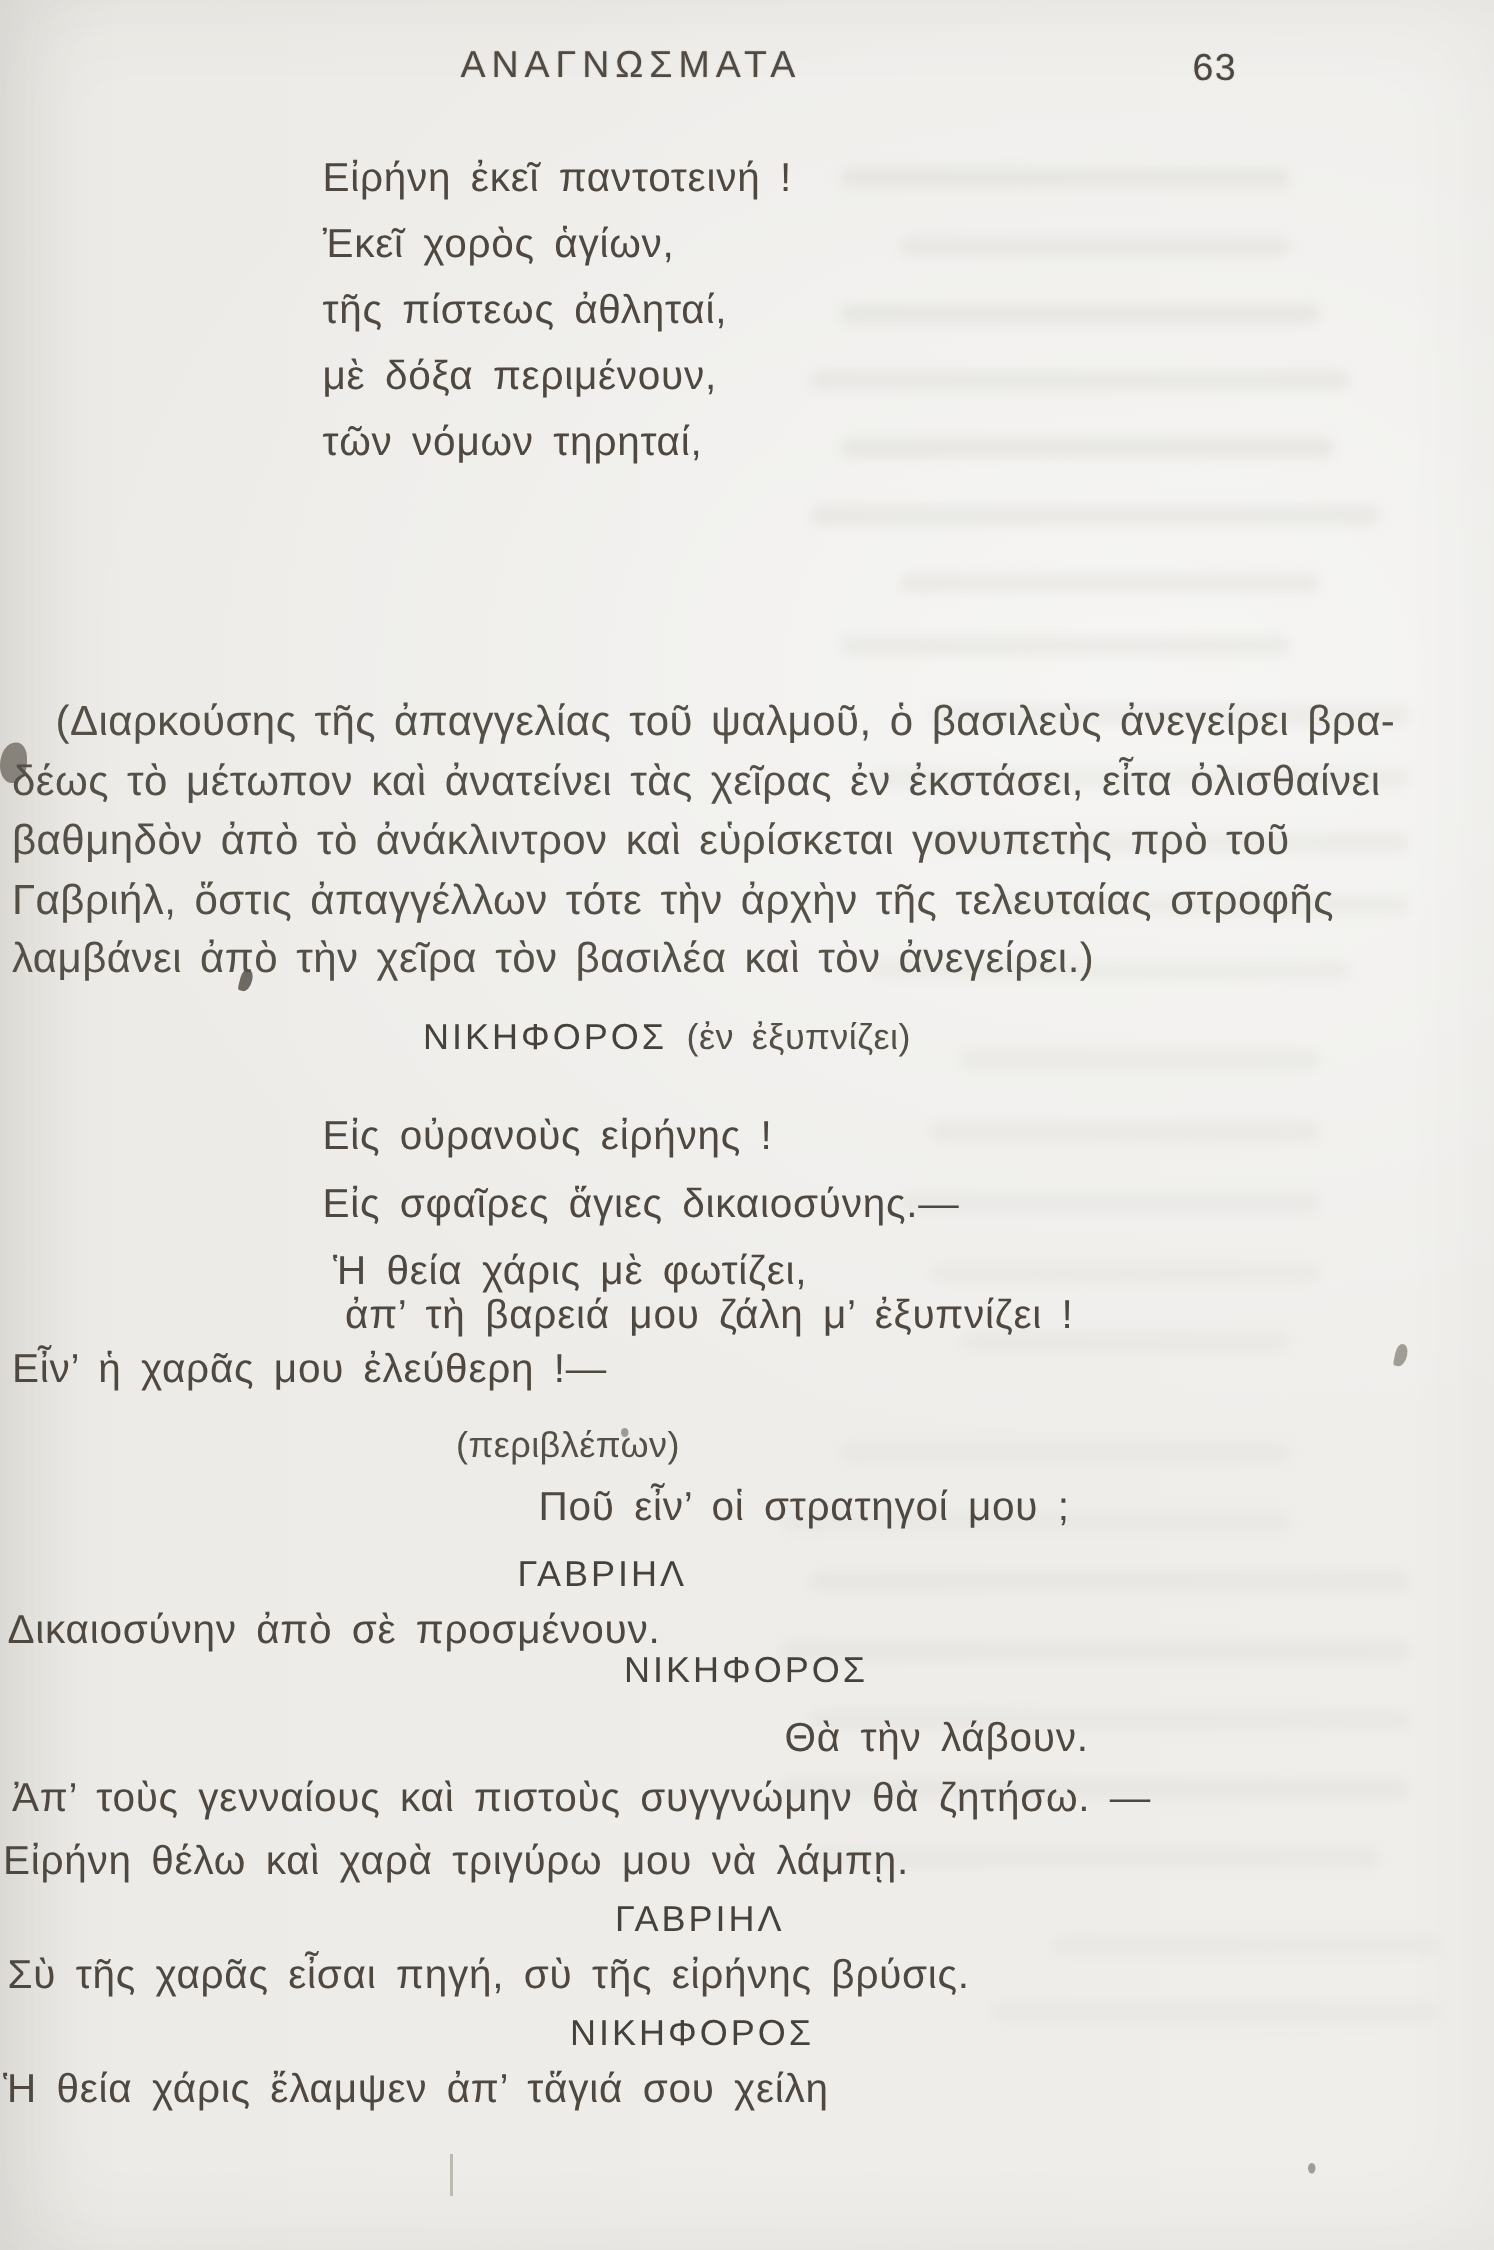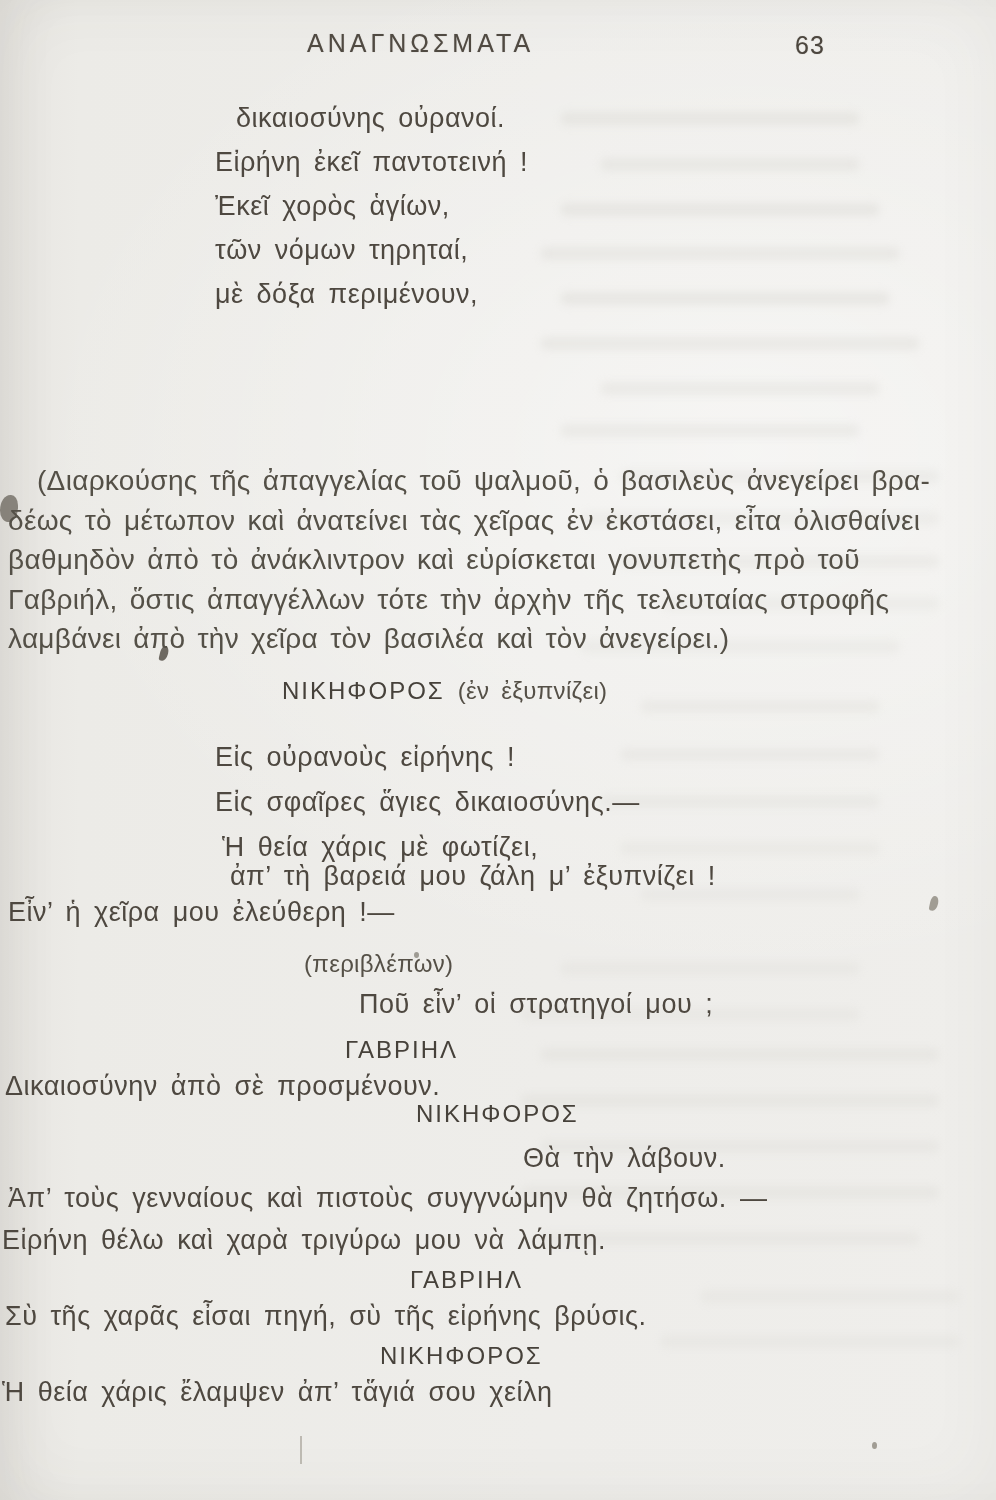--- a/index.html
+++ b/index.html
@@ -67,45 +67,45 @@
   <div class="speck" style="left:160px;top:646px;width:8px;height:15px;background:#57524a;border-radius:50% 50% 60% 20%;transform:rotate(14deg);opacity:.85"></div>
   <div class="speck" style="left:930px;top:896px;width:8px;height:15px;background:#8d887e;border-radius:50% 50% 60% 20%;transform:rotate(12deg);opacity:.8"></div>
   <div class="speck" style="left:300px;top:1436px;width:2px;height:28px;background:#aaa59b;opacity:.7"></div>
   <div class="speck" style="left:872px;top:1442px;width:5px;height:7px;background:#8d887e;border-radius:50%;opacity:.8"></div>
   <div class="speck" style="left:414px;top:952px;width:5px;height:6px;background:#7c776d;border-radius:50%;opacity:.7"></div>
 
   <div class="ln hdr txtshade" style="left:307px;top:28px">ΑΝΑΓΝΩΣΜΑΤΑ</div>
   <div class="ln pgnum txtshade" style="left:795px;top:30px">63</div>
 
   <div class="verse">
-    <div class="ind">δικαιοσύνης οὐρανοί.</div>
     <div>Εἰρήνη ἐκεῖ παντοτεινή !</div>
     <div>Ἐκεῖ χορὸς ἁγίων,</div>
+    <div>τῆς πίστεως ἀθληταί,</div>
+    <div>μὲ δόξα  περιμένουν,</div>
     <div>τῶν νόμων τηρηταί,</div>
-    <div>μὲ δόξα  περιμένουν,</div>
   </div>
 
   <div class="stage">
     <div class="ind">(Διαρκούσης τῆς ἀπαγγελίας τοῦ ψαλμοῦ, ὁ βασιλεὺς ἀνεγείρει βρα-</div>
     <div>δέως τὸ μέτωπον καὶ ἀνατείνει τὰς χεῖρας ἐν ἐκστάσει, εἶτα ὀλισθαίνει</div>
     <div>βαθμηδὸν ἀπὸ τὸ ἀνάκλιντρον καὶ εὑρίσκεται γονυπετὴς πρὸ τοῦ</div>
     <div>Γαβριήλ, ὅστις ἀπαγγέλλων τότε τὴν ἀρχὴν τῆς τελευταίας στροφῆς</div>
     <div>λαμβάνει ἀπὸ τὴν χεῖρα τὸν βασιλέα καὶ τὸν ἀνεγείρει.)</div>
   </div>
 
   <div class="ln" style="left:282px;top:674px">
     <span class="head">ΝΙΚΗΦΟΡΟΣ</span>
     <span class="note">(ἐν ἐξυπνίζει)</span>
   </div>
 
   <div class="ln" style="left:215px;top:741px">Εἰς οὐρανοὺς εἰρήνης !</div>
   <div class="ln" style="left:215px;top:786px">Εἰς σφαῖρες ἅγιες δικαιοσύνης.—</div>
   <div class="ln" style="left:222px;top:831px">Ἡ θεία χάρις μὲ φωτίζει,</div>
   <div class="ln" style="left:230px;top:860px">ἀπ’ τὴ βαρειά μου ζάλη μ’ ἐξυπνίζει !</div>
-  <div class="ln" style="left:8px;top:896px">Εἶν’ ἡ χεῖρα μου ἐλεύθερη !—</div>
+  <div class="ln" style="left:8px;top:896px">Εἶν’ ἡ χαρᾶς μου ἐλεύθερη !—</div>
 
   <div class="ln note" style="left:304px;top:950px">(περιβλέπων)</div>
   <div class="ln" style="left:359px;top:988px">Ποῦ εἶν’ οἱ στρατηγοί μου ;</div>
 
   <div class="ln head" style="left:345px;top:1036px">ΓΑΒΡΙΗΛ</div>
   <div class="ln" style="left:5px;top:1070px">Δικαιοσύνην ἀπὸ σὲ προσμένουν.</div>
 
   <div class="ln head" style="left:416px;top:1100px">ΝΙΚΗΦΟΡΟΣ</div>
   <div class="ln" style="left:523px;top:1142px">Θὰ τὴν λάβουν.</div>
   <div class="ln" style="left:8px;top:1182px">Ἀπ’ τοὺς γενναίους καὶ πιστοὺς συγγνώμην θὰ ζητήσω. —</div>

